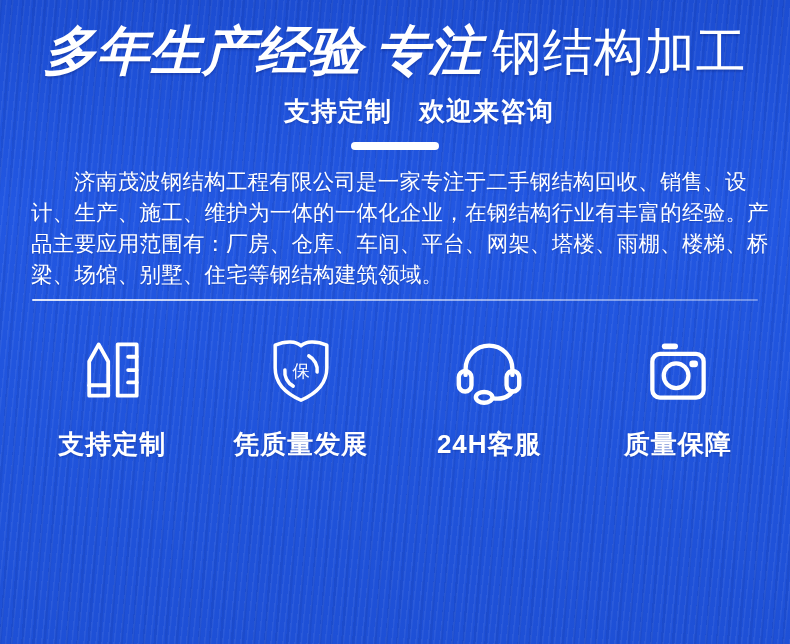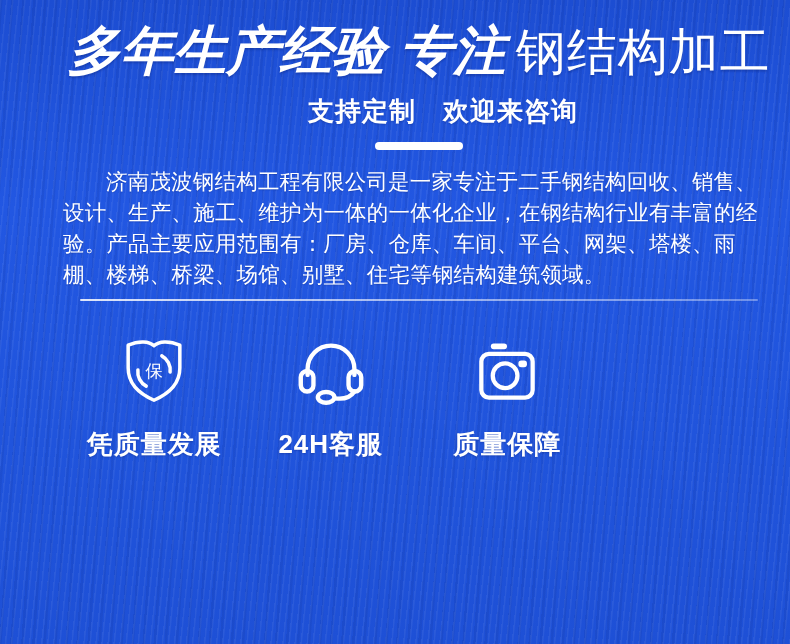--- a/index.html
+++ b/index.html
@@ -14,21 +14,20 @@
     color: #ffffff;
     background-color: #2053db;
     background-image:
       repeating-linear-gradient(96deg,
         rgba(255,255,255,0.06) 0px, rgba(255,255,255,0.06) 1px,
         rgba(255,255,255,0) 2px, rgba(255,255,255,0) 6px),
       repeating-linear-gradient(94deg,
         rgba(8,30,110,0.10) 0px, rgba(8,30,110,0.10) 2px,
         rgba(8,30,110,0) 3px, rgba(8,30,110,0) 11px),
       linear-gradient(180deg, #1c4dd2 0%, #2257e2 32%, #2054dc 68%, #1e50d6 100%);
-    padding-left: 48px;
   }
 
   .hero { padding-top: 24px; text-align: center; }
 
   .title {
     white-space: nowrap;
     line-height: 1;
     text-shadow: 0 2px 2px rgba(10,30,110,0.30);
   }
   .title-em {
@@ -63,21 +62,21 @@
   }
 
   .intro {
     margin-top: 17px;
     padding: 0 15px;
     font-size: 21.5px;
     line-height: 31px;
     letter-spacing: 0.2px;
     text-shadow: 0 1px 1px rgba(10,30,110,0.25);
   }
-  .intro p { text-indent: 2em; }
+  .intro p { text-indent: 2em; margin-left: 16px; }
 
   .divider {
     height: 2px;
     margin: 8px 32px 0;
     background: linear-gradient(90deg,
       rgba(255,255,255,0.85) 0%,
       rgba(255,255,255,0.55) 55%,
       rgba(255,255,255,0.35) 100%);
     border-radius: 1px;
   }
@@ -116,20 +115,33 @@
   </header>
 
   <section class="intro">
     <p>济南茂波钢结构工程有限公司是一家专注于二手钢结构回收、销售、设计、生产、施工、维护为一体的一体化企业，在钢结构行业有丰富的经验。产品主要应用范围有：厂房、仓库、车间、平台、网架、塔楼、雨棚、楼梯、桥梁、场馆、别墅、住宅等钢结构建筑领域。</p>
   </section>
 
   <div class="divider"></div>
 
   <section class="features">
 
+    <div class="feature">
+      <div class="icon-box">
+        <svg width="76" height="76" viewBox="0 0 80 80" fill="none" stroke="#ffffff" stroke-width="4" stroke-linecap="round" stroke-linejoin="round">
+          <path d="M16 66 V30 L26 12 L36 30 V66 Z"></path>
+          <line x1="16" y1="55" x2="36" y2="55"></line>
+          <rect x="46" y="12" width="20" height="54"></rect>
+          <line x1="57" y1="25" x2="66" y2="25"></line>
+          <line x1="57" y1="39" x2="66" y2="39"></line>
+          <line x1="57" y1="52" x2="66" y2="52"></line>
+        </svg>
+      </div>
+      <div class="label">支持定制</div>
+    </div>
 
     <div class="feature">
       <div class="icon-box">
         <svg width="78" height="78" viewBox="0 0 80 80" fill="none" stroke="#ffffff" stroke-width="3.6" stroke-linecap="round" stroke-linejoin="round">
           <path d="M40 14 C35 9.5 25 8.5 13.5 13.5 V37 C13.5 53 25 63.5 40 70 C55 63.5 66.5 53 66.5 37 V13.5 C55 8.5 45 9.5 40 14 Z"></path>
           <path d="M48 24.5 A16.5 16.5 0 0 1 56.5 41"></path>
           <path d="M32 55.5 A16.5 16.5 0 0 1 23.5 39"></path>
           <text x="40" y="46" text-anchor="middle" font-size="18" fill="#ffffff" stroke="none" font-family="Liberation Sans, sans-serif">保</text>
         </svg>
       </div>

